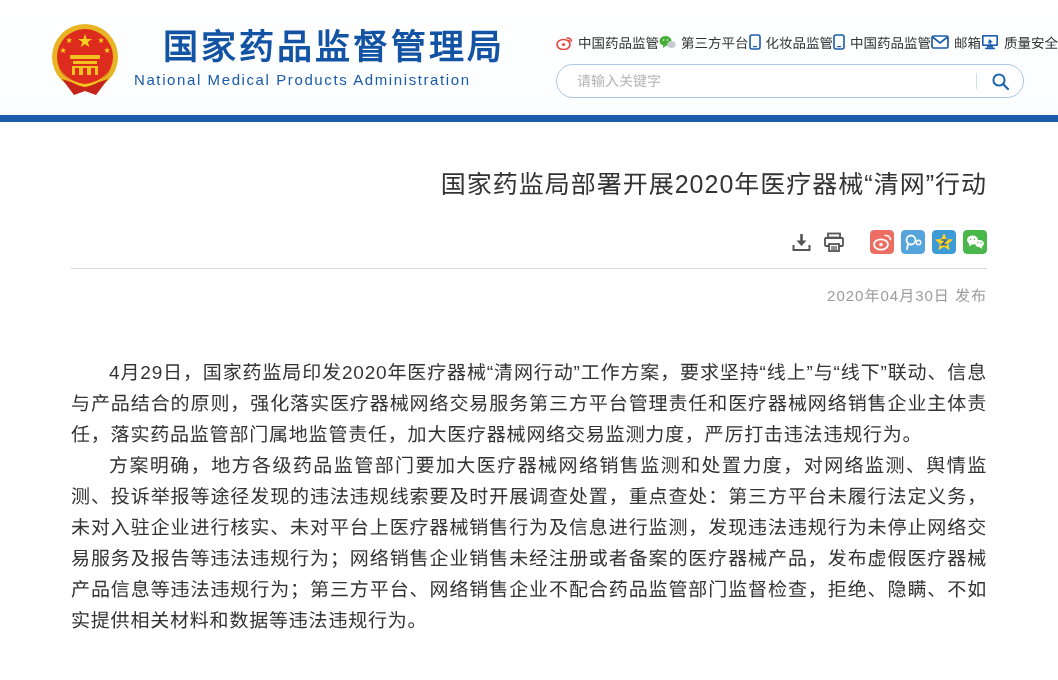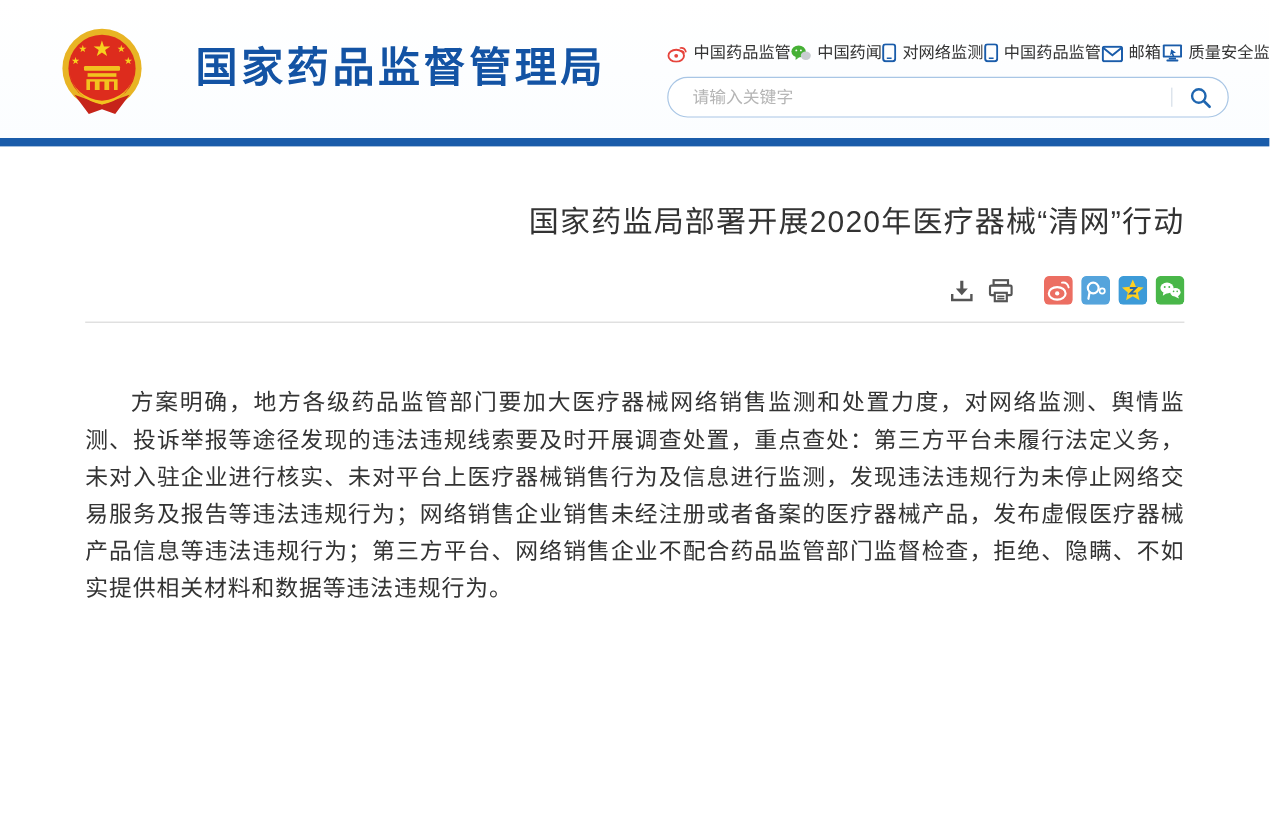--- a/index.html
+++ b/index.html
@@ -28,21 +28,21 @@
     font-size:15px; color:#1b5cab; letter-spacing:1.6px; margin-top:4px; white-space:nowrap;
   }
   .header-right {
     position:absolute; right:16px; top:32px; width:486px;
   }
   .top-nav {
     display:flex; justify-content:space-between; align-items:center;
     font-size:13.5px; color:#333;
   }
   .top-nav a {
-    display:inline-flex; align-items:flex-end; gap:5px;
+    display:inline-flex; align-items:center; gap:5px;
     color:#333; text-decoration:none; white-space:nowrap; cursor:pointer;
   }
   .top-nav svg { display:block; }
   .search-bar {
     margin-top:12px; height:34px; width:468px;
     border:1px solid #a9c6e5; border-radius:17px;
     display:flex; align-items:center; background:#fff; overflow:hidden;justify-content:space-between;
   }
   .search-bar input {
     flex:1; border:none; outline:none; height:100%;
@@ -97,20 +97,21 @@
       <text x="59" y="32" font-size="8" text-anchor="middle" fill="#f7d11e">★</text>
       <rect x="22" y="34" width="30" height="4" rx="1" fill="#f2c21f"></rect>
       <rect x="25" y="40" width="24" height="3" fill="#f2c21f"></rect>
       <rect x="24" y="45" width="26" height="9" fill="#f2c21f"></rect>
       <rect x="27" y="47" width="4" height="7" fill="#dd2c1d"></rect>
       <rect x="35" y="47" width="4" height="7" fill="#dd2c1d"></rect>
       <rect x="43" y="47" width="4" height="7" fill="#dd2c1d"></rect>
     </svg>
     <div class="brand-text">
       <div class="brand-title">国家药品监督管理局</div>
+      <div class="brand-subtitle">National Medical Products Administration</div>
     </div>
   </div>
 
   <div class="header-right">
     <nav class="top-nav">
       <a>
         <svg width="17" height="15" viewBox="0 0 17 15">
           <ellipse cx="7.5" cy="9.5" rx="6.5" ry="5" fill="none" stroke="#e6443c" stroke-width="1.6"></ellipse>
           <circle cx="7.5" cy="9.5" r="1.6" fill="#e6443c"></circle>
           <path d="M11 3 Q14.5 2.5 15.5 6" fill="none" stroke="#e6443c" stroke-width="1.4" stroke-linecap="round"></path>
@@ -119,28 +120,28 @@
         <span>中国药品监管</span>
       </a>
       <a>
         <svg width="17" height="15" viewBox="0 0 17 15">
           <ellipse cx="6.5" cy="6" rx="6" ry="5" fill="#45b035"></ellipse>
           <path d="M4 10.5 L4 13 L7 10.8 Z" fill="#45b035"></path>
           <ellipse cx="12.5" cy="9.5" rx="4.2" ry="3.5" fill="#c9cdd1"></ellipse>
           <circle cx="4.6" cy="5" r="0.8" fill="#fff"></circle>
           <circle cx="8.4" cy="5" r="0.8" fill="#fff"></circle>
         </svg>
-        <span>中国药闻</span>
+        <span>第三方平台</span>
       </a>
       <a>
         <svg width="12" height="16" viewBox="0 0 12 16">
           <rect x="1" y="1" width="10" height="14" rx="2" fill="none" stroke="#1a5caa" stroke-width="1.6"></rect>
           <line x1="4" y1="12.6" x2="8" y2="12.6" stroke="#1a5caa" stroke-width="1.2"></line>
         </svg>
-        <span>对网络监测</span>
+        <span>化妆品监管</span>
       </a>
       <a>
         <svg width="12" height="16" viewBox="0 0 12 16">
           <rect x="1" y="1" width="10" height="14" rx="2" fill="none" stroke="#1a5caa" stroke-width="1.6"></rect>
           <line x1="4" y1="12.6" x2="8" y2="12.6" stroke="#1a5caa" stroke-width="1.2"></line>
         </svg>
         <span>中国药品监管</span>
       </a>
       <a>
         <svg width="18" height="14" viewBox="0 0 18 14">
@@ -219,17 +220,19 @@
         <circle cx="7.6" cy="9.2" r="0.8" fill="#49b749"></circle>
         <circle cx="11.4" cy="9.2" r="0.8" fill="#49b749"></circle>
         <circle cx="15" cy="12.8" r="0.7" fill="#49b749"></circle>
         <circle cx="18" cy="12.8" r="0.7" fill="#49b749"></circle>
       </svg>
     </span>
   </div>
 
   <hr class="article-divider">
 
+  <div class="article-date">2020年04月30日 发布</div>
 
   <div class="article-body">
+    <p>4月29日，国家药监局印发2020年医疗器械“清网行动”工作方案，要求坚持“线上”与“线下”联动、信息与产品结合的原则，强化落实医疗器械网络交易服务第三方平台管理责任和医疗器械网络销售企业主体责任，落实药品监管部门属地监管责任，加大医疗器械网络交易监测力度，严厉打击违法违规行为。</p>
     <p>方案明确，地方各级药品监管部门要加大医疗器械网络销售监测和处置力度，对网络监测、舆情监测、投诉举报等途径发现的违法违规线索要及时开展调查处置，重点查处：第三方平台未履行法定义务，未对入驻企业进行核实、未对平台上医疗器械销售行为及信息进行监测，发现违法违规行为未停止网络交易服务及报告等违法违规行为；网络销售企业销售未经注册或者备案的医疗器械产品，发布虚假医疗器械产品信息等违法违规行为；第三方平台、网络销售企业不配合药品监管部门监督检查，拒绝、隐瞒、不如实提供相关材料和数据等违法违规行为。</p>
   </div>
 </main>
 
 </body></html>

